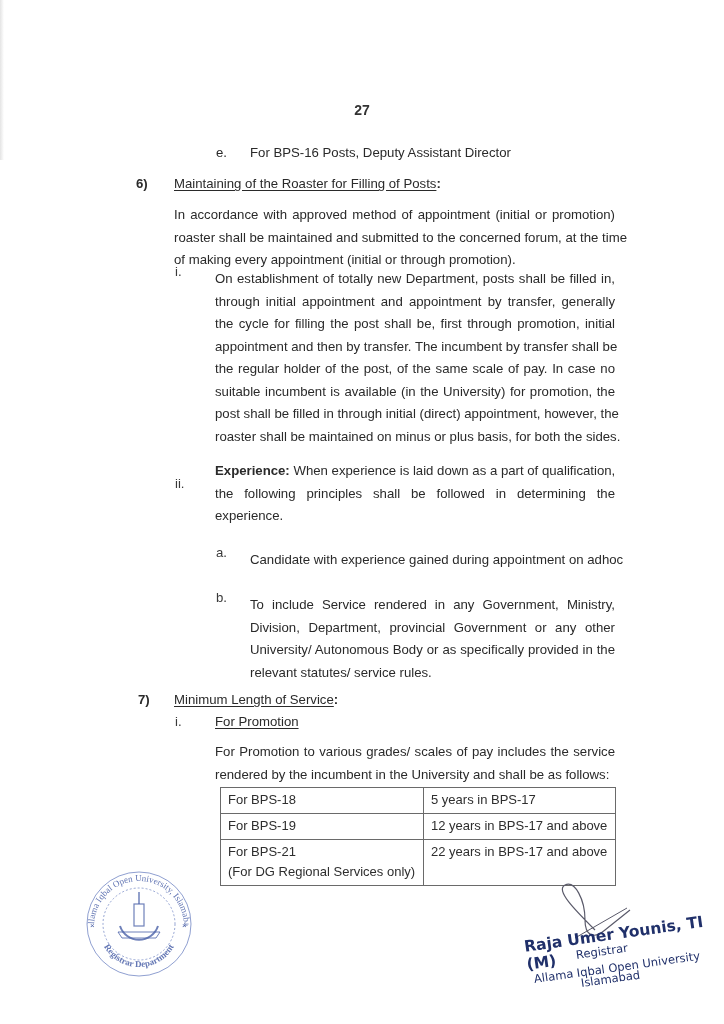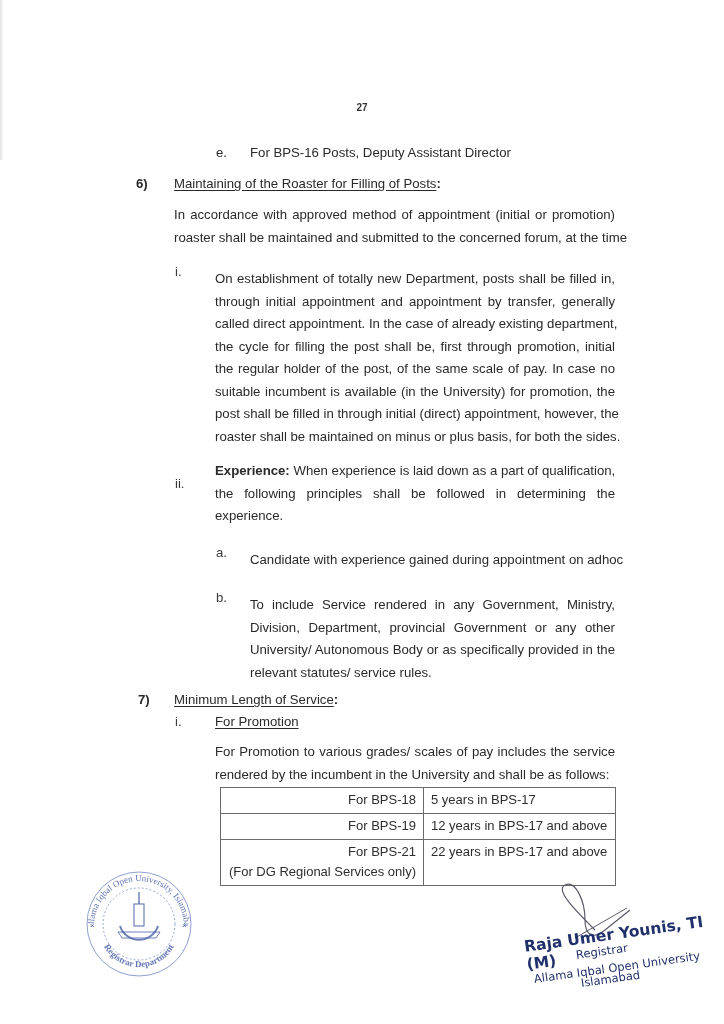--- a/index.html
+++ b/index.html
@@ -1,30 +1,30 @@
 <!DOCTYPE html>
 <html><head>
   <meta charset="utf-8">
   <style>
     html, body { margin: 0; padding: 0; }
     body {
       width: 724px; height: 1024px; background: #ffffff; position: relative; overflow: hidden;
       font-family: "Liberation Sans", sans-serif; color: #2a2a2a; font-size: 13.2px;
     }
     .abs { position: absolute; }
-    .page-num { left: 0; width: 724px; top: 102px; text-align: center; font-size: 10px; font-weight: bold; color: #333; }
+    .page-num { left: 0; width: 724px; top: 102px; text-align: center; font-size: 14px; font-weight: bold; color: #333; }
     .line { white-space: nowrap; }
     .just { text-align: justify; text-align-last: justify; white-space: nowrap; }
     .marker { color: #3a3a3a; }
     .heading { font-weight: normal; text-decoration: underline; text-underline-offset: 2px; }
     .bold { font-weight: bold; }
     .para { line-height: 22.5px; margin-top: 8px; }
     table.svc { border-collapse: collapse; position: absolute; left: 220px; top: 787px; width: 396px; font-size: 13px; color: #2e2e2e; }
     table.svc td { border: 1px solid #6a6a6a; padding: 2px 7px 3px 7px; vertical-align: top; line-height: 20px; }
-    table.svc td.c1 { width: 188px; text-align: right; }
+    table.svc td.c1 { width: 188px; }
     .edge { left: 0; top: 0; width: 4px; height: 160px; background: linear-gradient(to right, #e4e4e4, #fff); }
     .sig-name { font-family: "DejaVu Sans", sans-serif; font-weight: bold; font-size: 15.5px; color: #20306a; transform: rotate(-8deg); transform-origin: left top; }
     .sig-sub { font-family: "DejaVu Sans", sans-serif; font-size: 11.5px; color: #20306a; transform: rotate(-8deg); transform-origin: left top; white-space: nowrap; }
   </style>
 </head>
 <body>
 
 <div class="abs edge"></div>
 
 <div class="abs page-num">27</div>
@@ -32,28 +32,29 @@
 <div class="abs line" style="left:216px; top:145px;">e.</div>
 <div class="abs line" style="left:250px; top:145px;">For BPS-16 Posts, Deputy Assistant Director</div>
 
 <div class="abs line bold" style="left:136px; top:176px;">6)</div>
 <div class="abs line bold" style="left:174px; top:176px;">
   <span class="heading">Maintaining of the Roaster for Filling of Posts</span><span>:</span>
 </div>
 <div class="abs para" style="left:174px; top:196px; width:441px;">
   <div class="just">In accordance with approved method of appointment (initial or promotion)</div>
   <div class="just">roaster shall be maintained and submitted to the concerned forum, at the time</div>
+  <div class="line">of making every appointment (initial or through promotion).</div>
 </div>
 
 <div class="abs line marker" style="left:175px; top:264px;">i.</div>
 <div class="abs para" style="left:215px; top:260px; width:400px;">
   <div class="just">On establishment of totally new Department, posts shall be filled in,</div>
   <div class="just">through initial appointment and appointment by transfer, generally</div>
-  <div class="just">called direct appointment. In the case of already existing department,</div>
   <div class="just">the cycle for filling the post shall be, first through promotion, initial</div>
+  <div class="just">appointment and then by transfer. The incumbent by transfer shall be</div>
   <div class="just">the regular holder of the post, of the same scale of pay. In case no</div>
   <div class="just">suitable incumbent is available (in the University) for promotion, the</div>
   <div class="just">post shall be filled in through initial (direct) appointment, however, the</div>
   <div class="line">roaster shall be maintained on minus or plus basis, for both the sides.</div>
 </div>
 
 <div class="abs line marker" style="left:175px; top:476px;">ii.</div>
 <div class="abs para" style="left:215px; top:452px; width:400px;">
   <div class="just"><span class="bold">Experience:</span><span> When experience is laid down as a part of qualification,</span></div>
   <div class="just">the following principles shall be followed in determining the</div>

